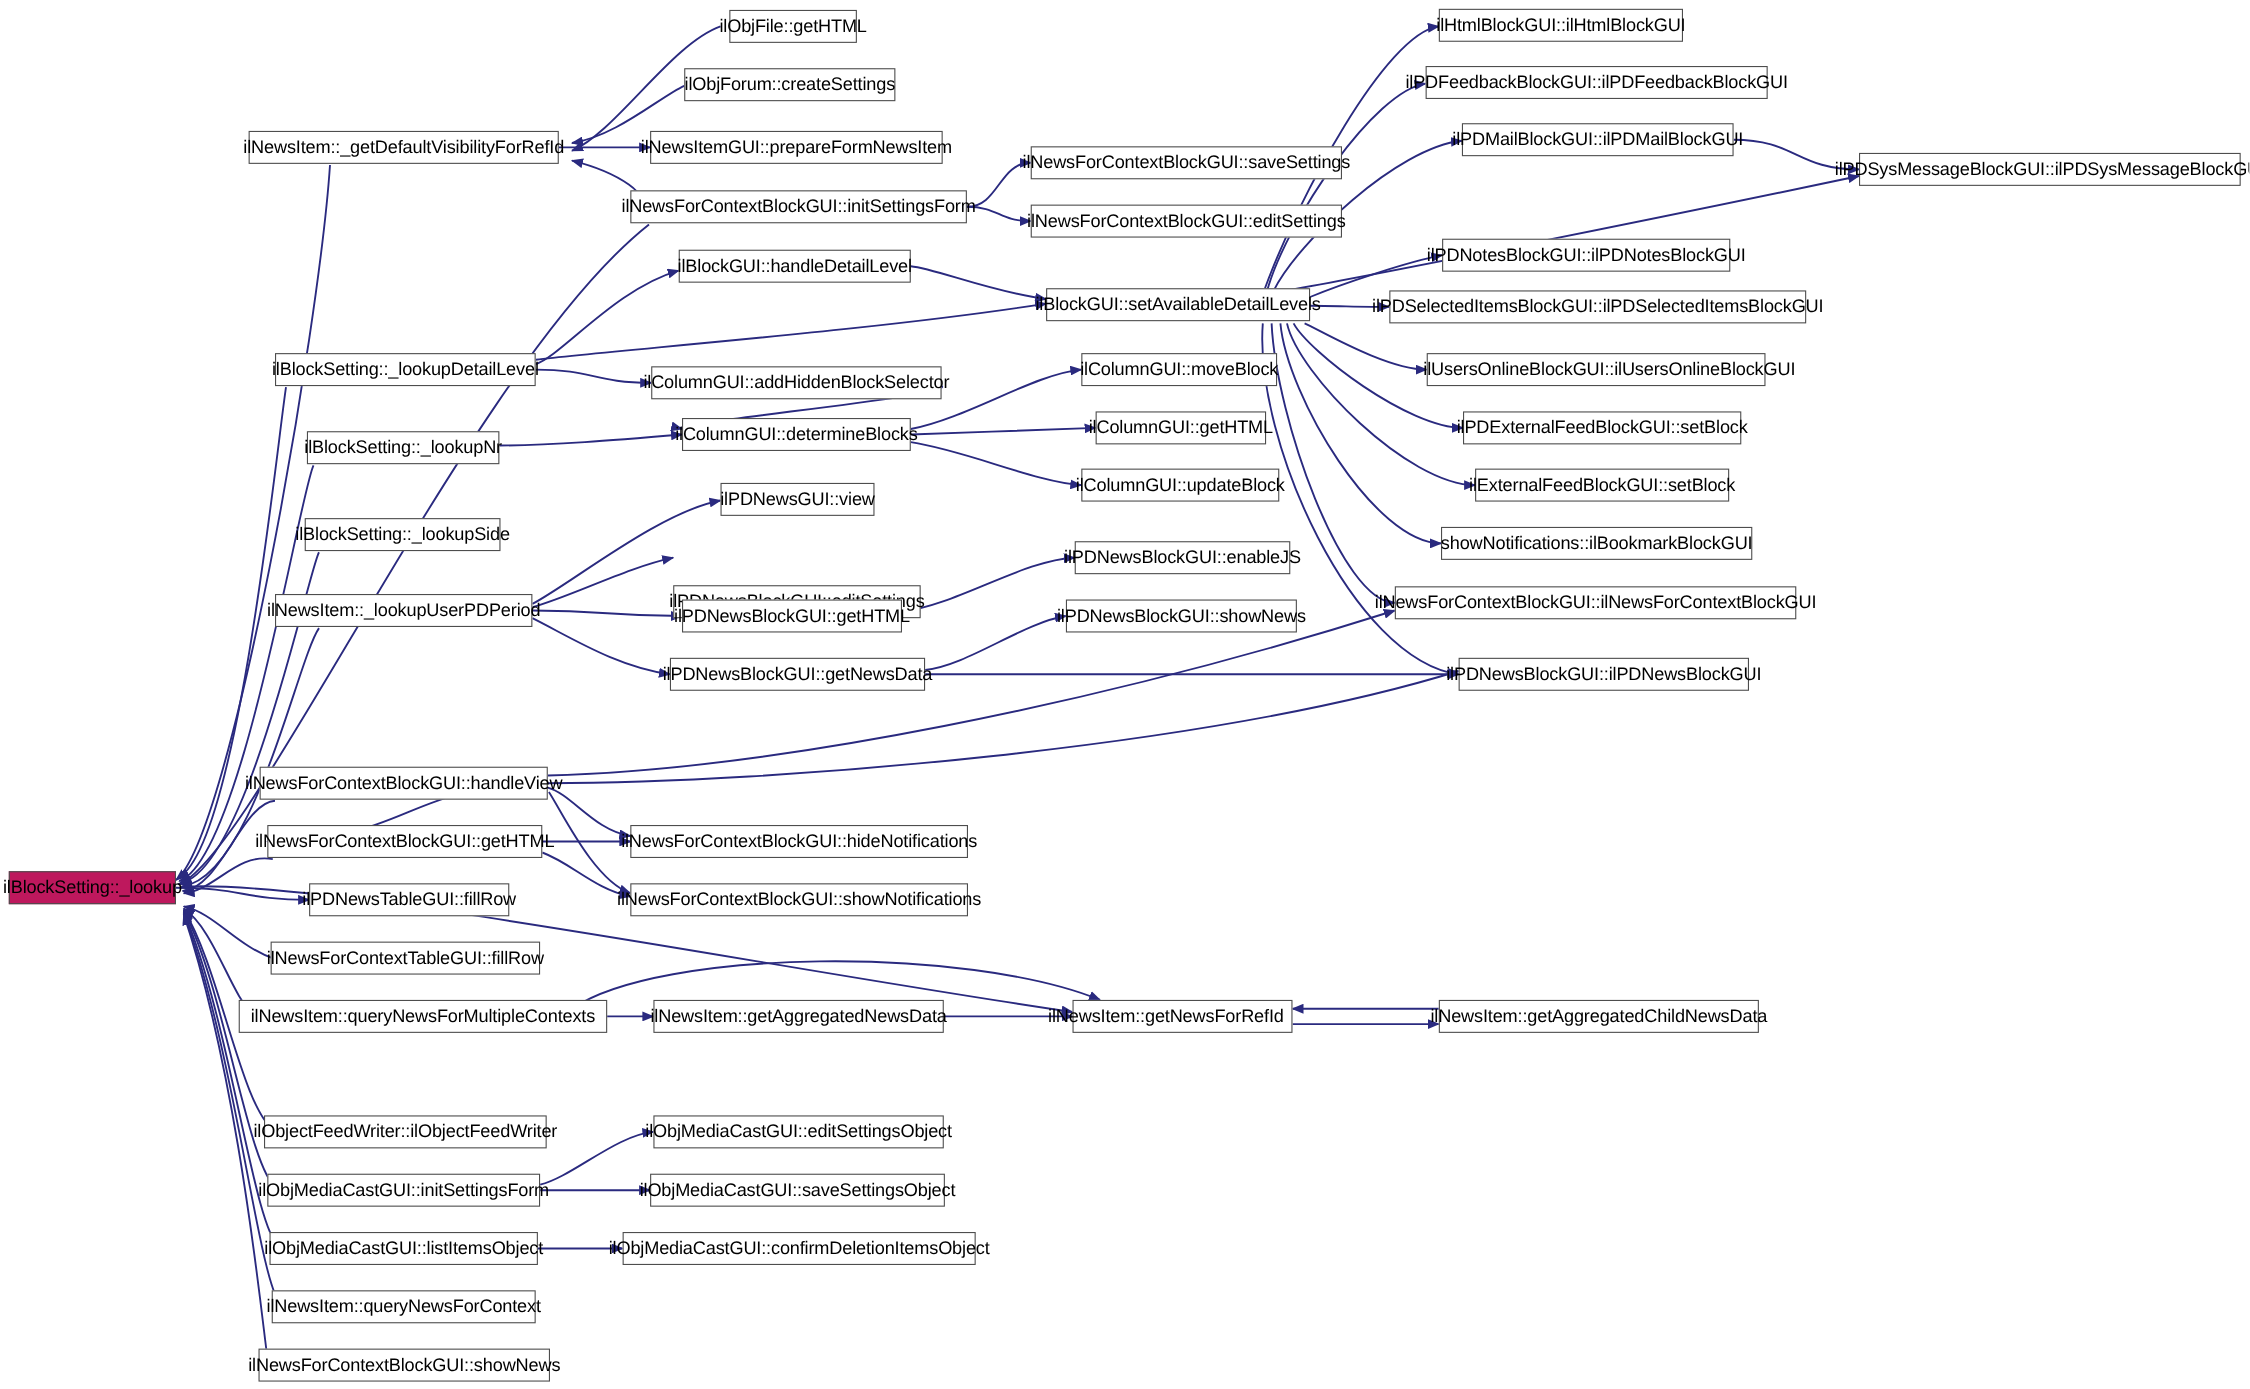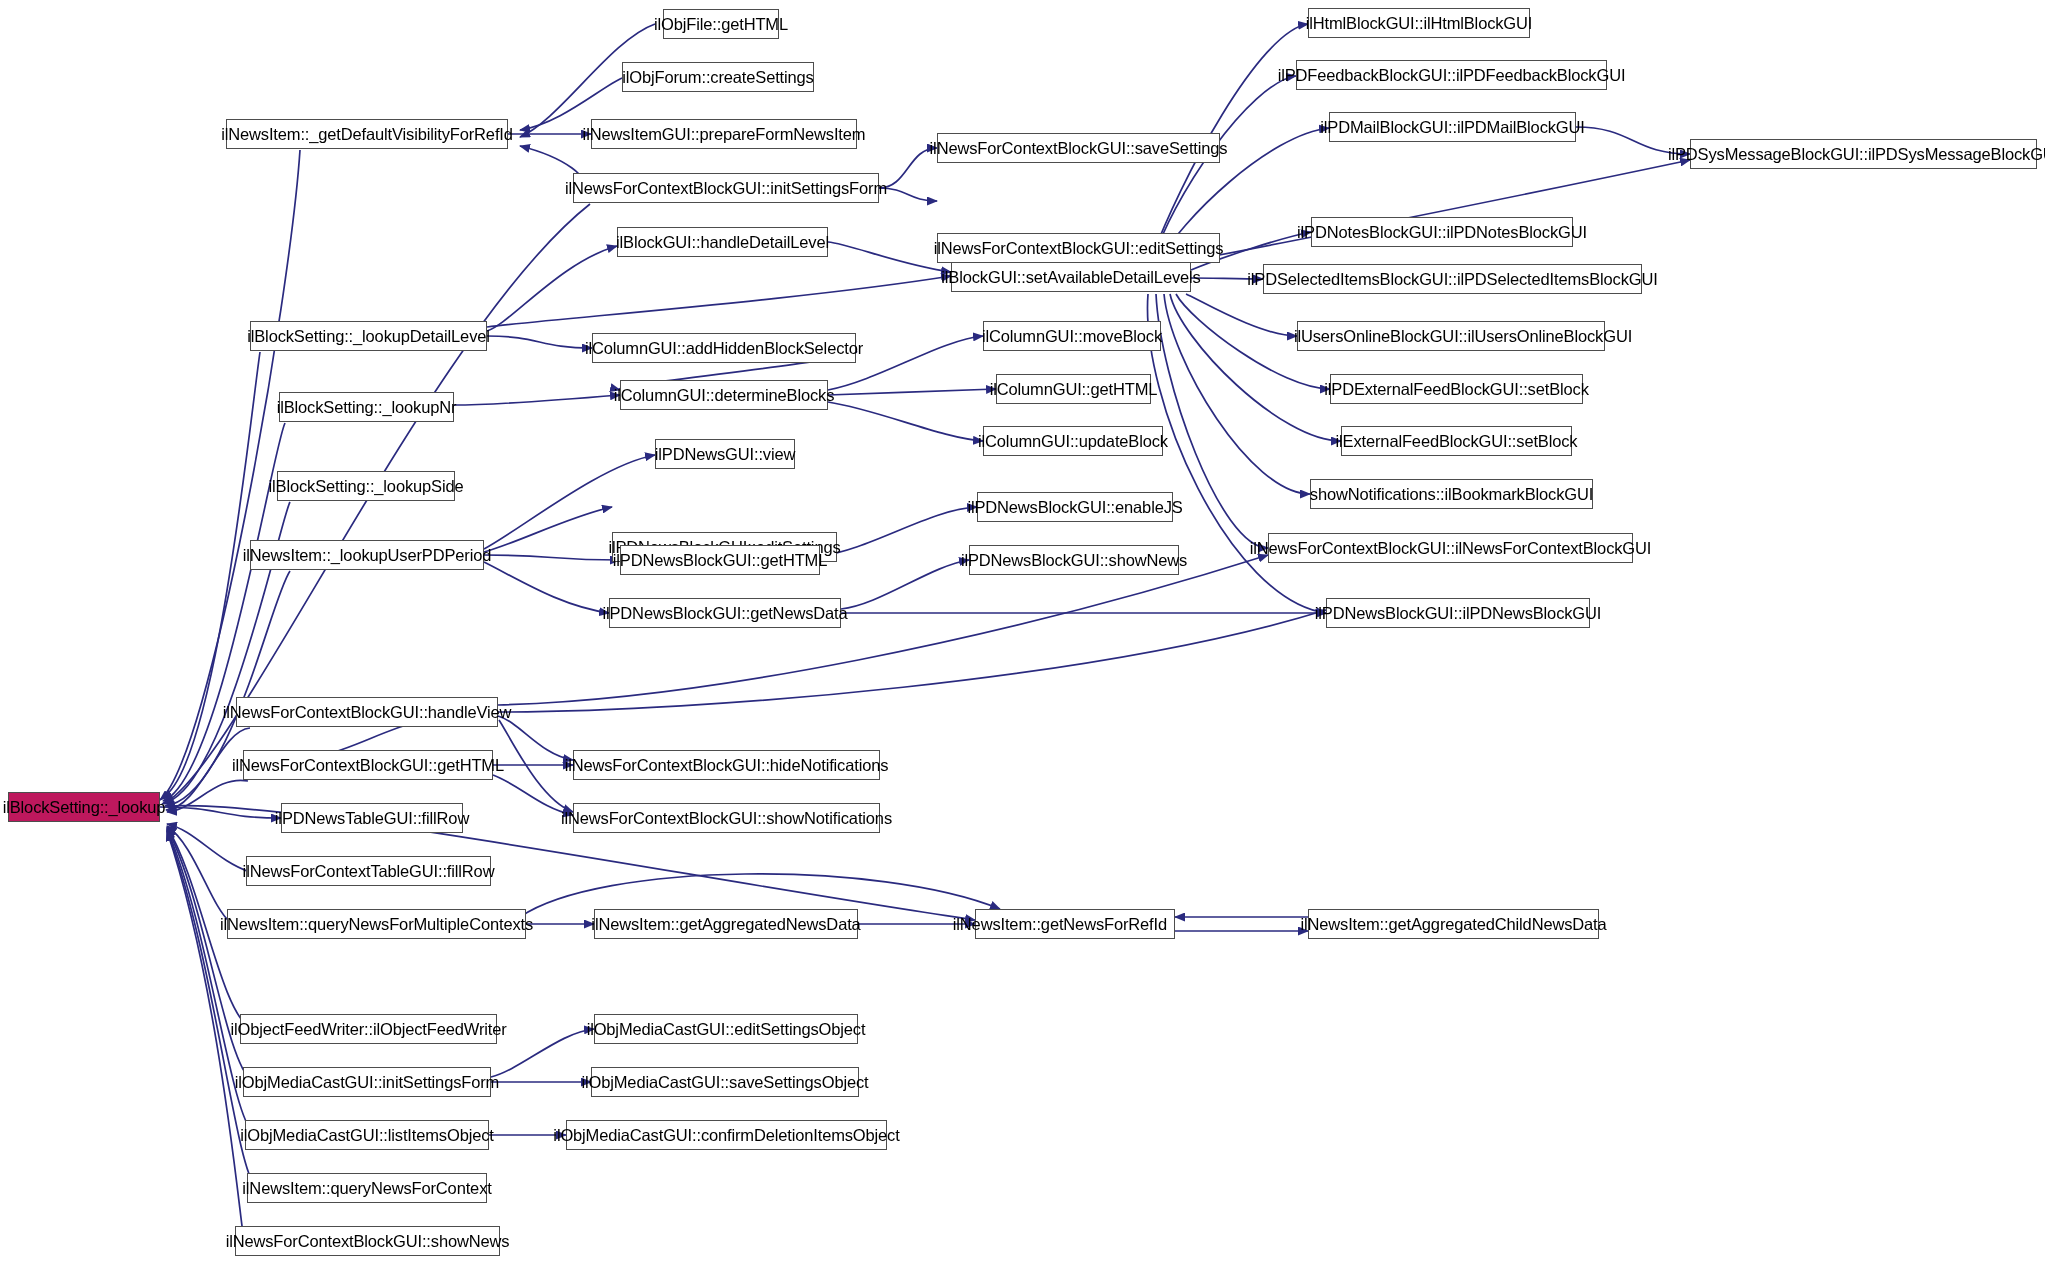--- a/index.html
+++ b/index.html
@@ -142,21 +142,21 @@
       </div>
       <div class="node" style="left: 591px; top: 119px; width: 266px; height: 30px;">
         <span class="node-label">ilNewsItemGUI::prepareFormNewsItem</span>
       </div>
       <div class="node" style="left: 573px; top: 173px; width: 306px; height: 30px;">
         <span class="node-label">ilNewsForContextBlockGUI::initSettingsForm</span>
       </div>
       <div class="node" style="left: 937px; top: 133px; width: 283px; height: 30px;">
         <span class="node-label">ilNewsForContextBlockGUI::saveSettings</span>
       </div>
-      <div class="node" style="left: 937px; top: 186px; width: 283px; height: 30px; margin-top: 47px;">
+      <div class="node" style="left: 937px; top: 186px; width: 283px; height: 30px;">
         <span class="node-label">ilNewsForContextBlockGUI::editSettings</span>
       </div>
       <div class="node" style="left: 617px; top: 227px; width: 211px; height: 30px;">
         <span class="node-label">ilBlockGUI::handleDetailLevel</span>
       </div>
       <div class="node" style="left: 951px; top: 262px; width: 240px; height: 30px;">
         <span class="node-label">ilBlockGUI::setAvailableDetailLevels</span>
       </div>
       <div class="node" style="left: 250px; top: 321px; width: 237px; height: 30px;">
         <span class="node-label">ilBlockSetting::_lookupDetailLevel</span>
@@ -250,21 +250,21 @@
       </div>
       <div class="node" style="left: 281px; top: 803px; width: 182px; height: 30px;">
         <span class="node-label">ilPDNewsTableGUI::fillRow</span>
       </div>
       <div class="node" style="left: 573px; top: 803px; width: 307px; height: 30px;">
         <span class="node-label">ilNewsForContextBlockGUI::showNotifications</span>
       </div>
       <div class="node" style="left: 246px; top: 856px; width: 245px; height: 30px;">
         <span class="node-label">ilNewsForContextTableGUI::fillRow</span>
       </div>
-      <div class="node" style="left: 217px; top: 909px; width: 299px; height: 30px; margin-left: 10px;">
+      <div class="node" style="left: 217px; top: 909px; width: 335px; height: 30px;">
         <span class="node-label">ilNewsItem::queryNewsForMultipleContexts</span>
       </div>
       <div class="node" style="left: 594px; top: 909px; width: 264px; height: 30px;">
         <span class="node-label">ilNewsItem::getAggregatedNewsData</span>
       </div>
       <div class="node" style="left: 975px; top: 909px; width: 200px; height: 30px; justify-content: flex-end;">
         <span class="node-label">ilNewsItem::getNewsForRefId</span>
       </div>
       <div class="node" style="left: 1308px; top: 909px; width: 291px; height: 30px;">
         <span class="node-label">ilNewsItem::getAggregatedChildNewsData</span>

